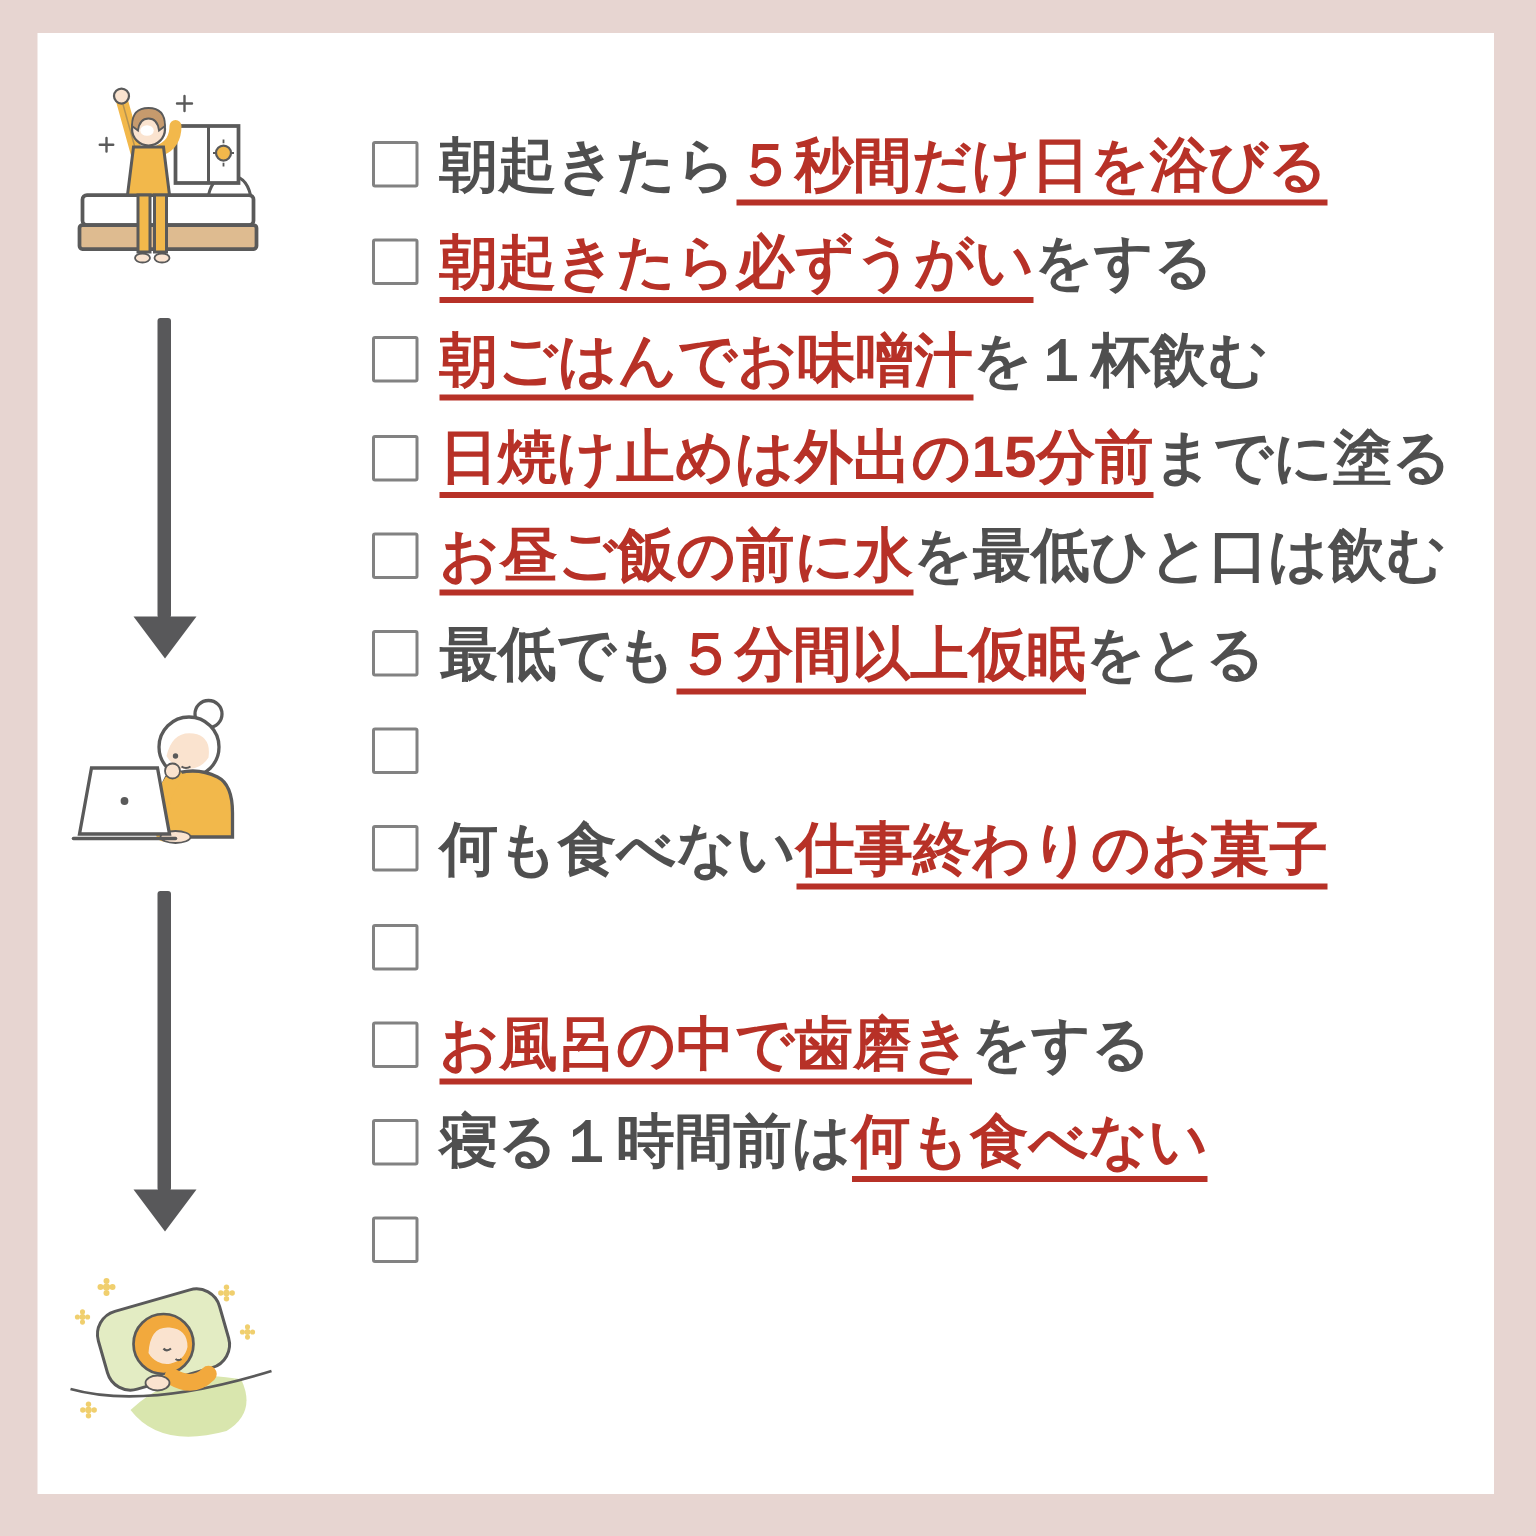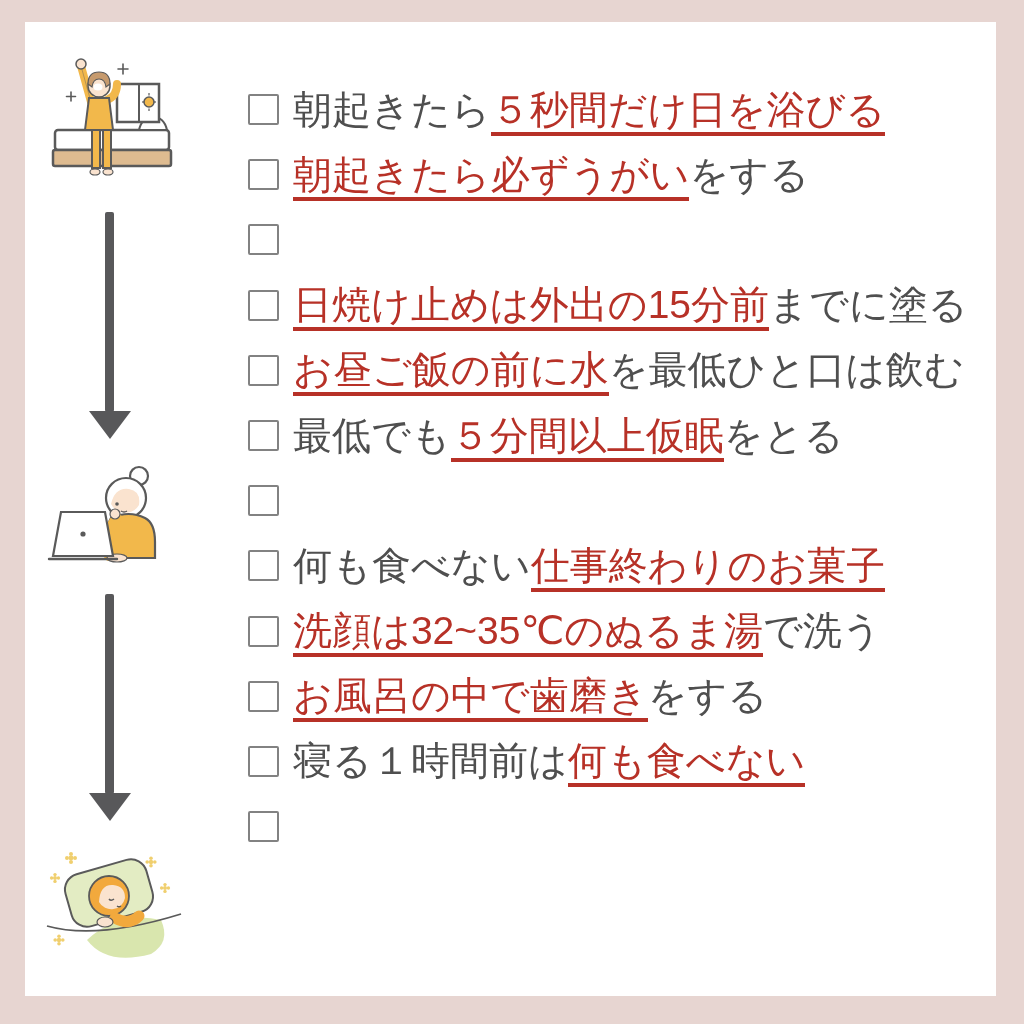--- a/index.html
+++ b/index.html
@@ -27,21 +27,21 @@
   .arrow2 { top:572px; height:200px; }
   
   .list { position:absolute; left:223px; top:55px; }
   .row { display:flex; align-items:center; height:65.2px; white-space:nowrap; }
   .checkbox {
     width:31px; height:31px; flex:0 0 auto;
     border:2.5px solid var(--checkbox-border,#828282);
     border-radius:2px; background:#fff; margin-right:14px;
     cursor:pointer;
   }
-  .txt { font-size:39px; font-weight:400; color:var(--text-gray,#4f4f4f); letter-spacing:0; }
+  .txt { font-size:39px; font-weight:700; color:var(--text-gray,#4f4f4f); letter-spacing:0; }
   .txt .hl {
     color:var(--highlight-red,#b73127);
     border-bottom:4px solid var(--highlight-red,#b73127);
     padding-bottom:1px;
   }
 </style>
 </head>
 <body>
 
 <div class="canvas">
@@ -169,20 +169,21 @@
         <div class="row">
           <span class="checkbox" role="checkbox" aria-checked="false"></span>
           <span class="txt"><span class="plain">朝起きたら</span><span class="hl">５秒間だけ日を浴びる</span></span>
         </div>
         <div class="row">
           <span class="checkbox" role="checkbox" aria-checked="false"></span>
           <span class="txt"><span class="hl">朝起きたら必ずうがい</span><span class="plain">をする</span></span>
         </div>
         <div class="row">
           <span class="checkbox" role="checkbox" aria-checked="false"></span>
+          <span class="txt"><span class="hl">朝ごはんでお味噌汁</span><span class="plain">を１杯飲む</span></span>
         </div>
         <div class="row">
           <span class="checkbox" role="checkbox" aria-checked="false"></span>
           <span class="txt"><span class="hl">日焼け止めは外出の15分前</span><span class="plain">までに塗る</span></span>
         </div>
         <div class="row">
           <span class="checkbox" role="checkbox" aria-checked="false"></span>
           <span class="txt"><span class="hl">お昼ご飯の前に水</span><span class="plain">を最低ひと口は飲む</span></span>
         </div>
         <div class="row">
@@ -191,21 +192,20 @@
         </div>
         <div class="row">
           <span class="checkbox" role="checkbox" aria-checked="false"></span>
         </div>
         <div class="row">
           <span class="checkbox" role="checkbox" aria-checked="false"></span>
           <span class="txt"><span class="plain">何も食べない</span><span class="hl">仕事終わりのお菓子</span></span>
         </div>
         <div class="row">
           <span class="checkbox" role="checkbox" aria-checked="false"></span>
-          <span class="txt"><span class="hl">洗顔は32~35℃のぬるま湯</span><span class="plain">で洗う</span></span>
         </div>
         <div class="row">
           <span class="checkbox" role="checkbox" aria-checked="false"></span>
           <span class="txt"><span class="hl">お風呂の中で歯磨き</span><span class="plain">をする</span></span>
         </div>
         <div class="row">
           <span class="checkbox" role="checkbox" aria-checked="false"></span>
           <span class="txt"><span class="plain">寝る１時間前は</span><span class="hl">何も食べない</span></span>
         </div>
         <div class="row">

